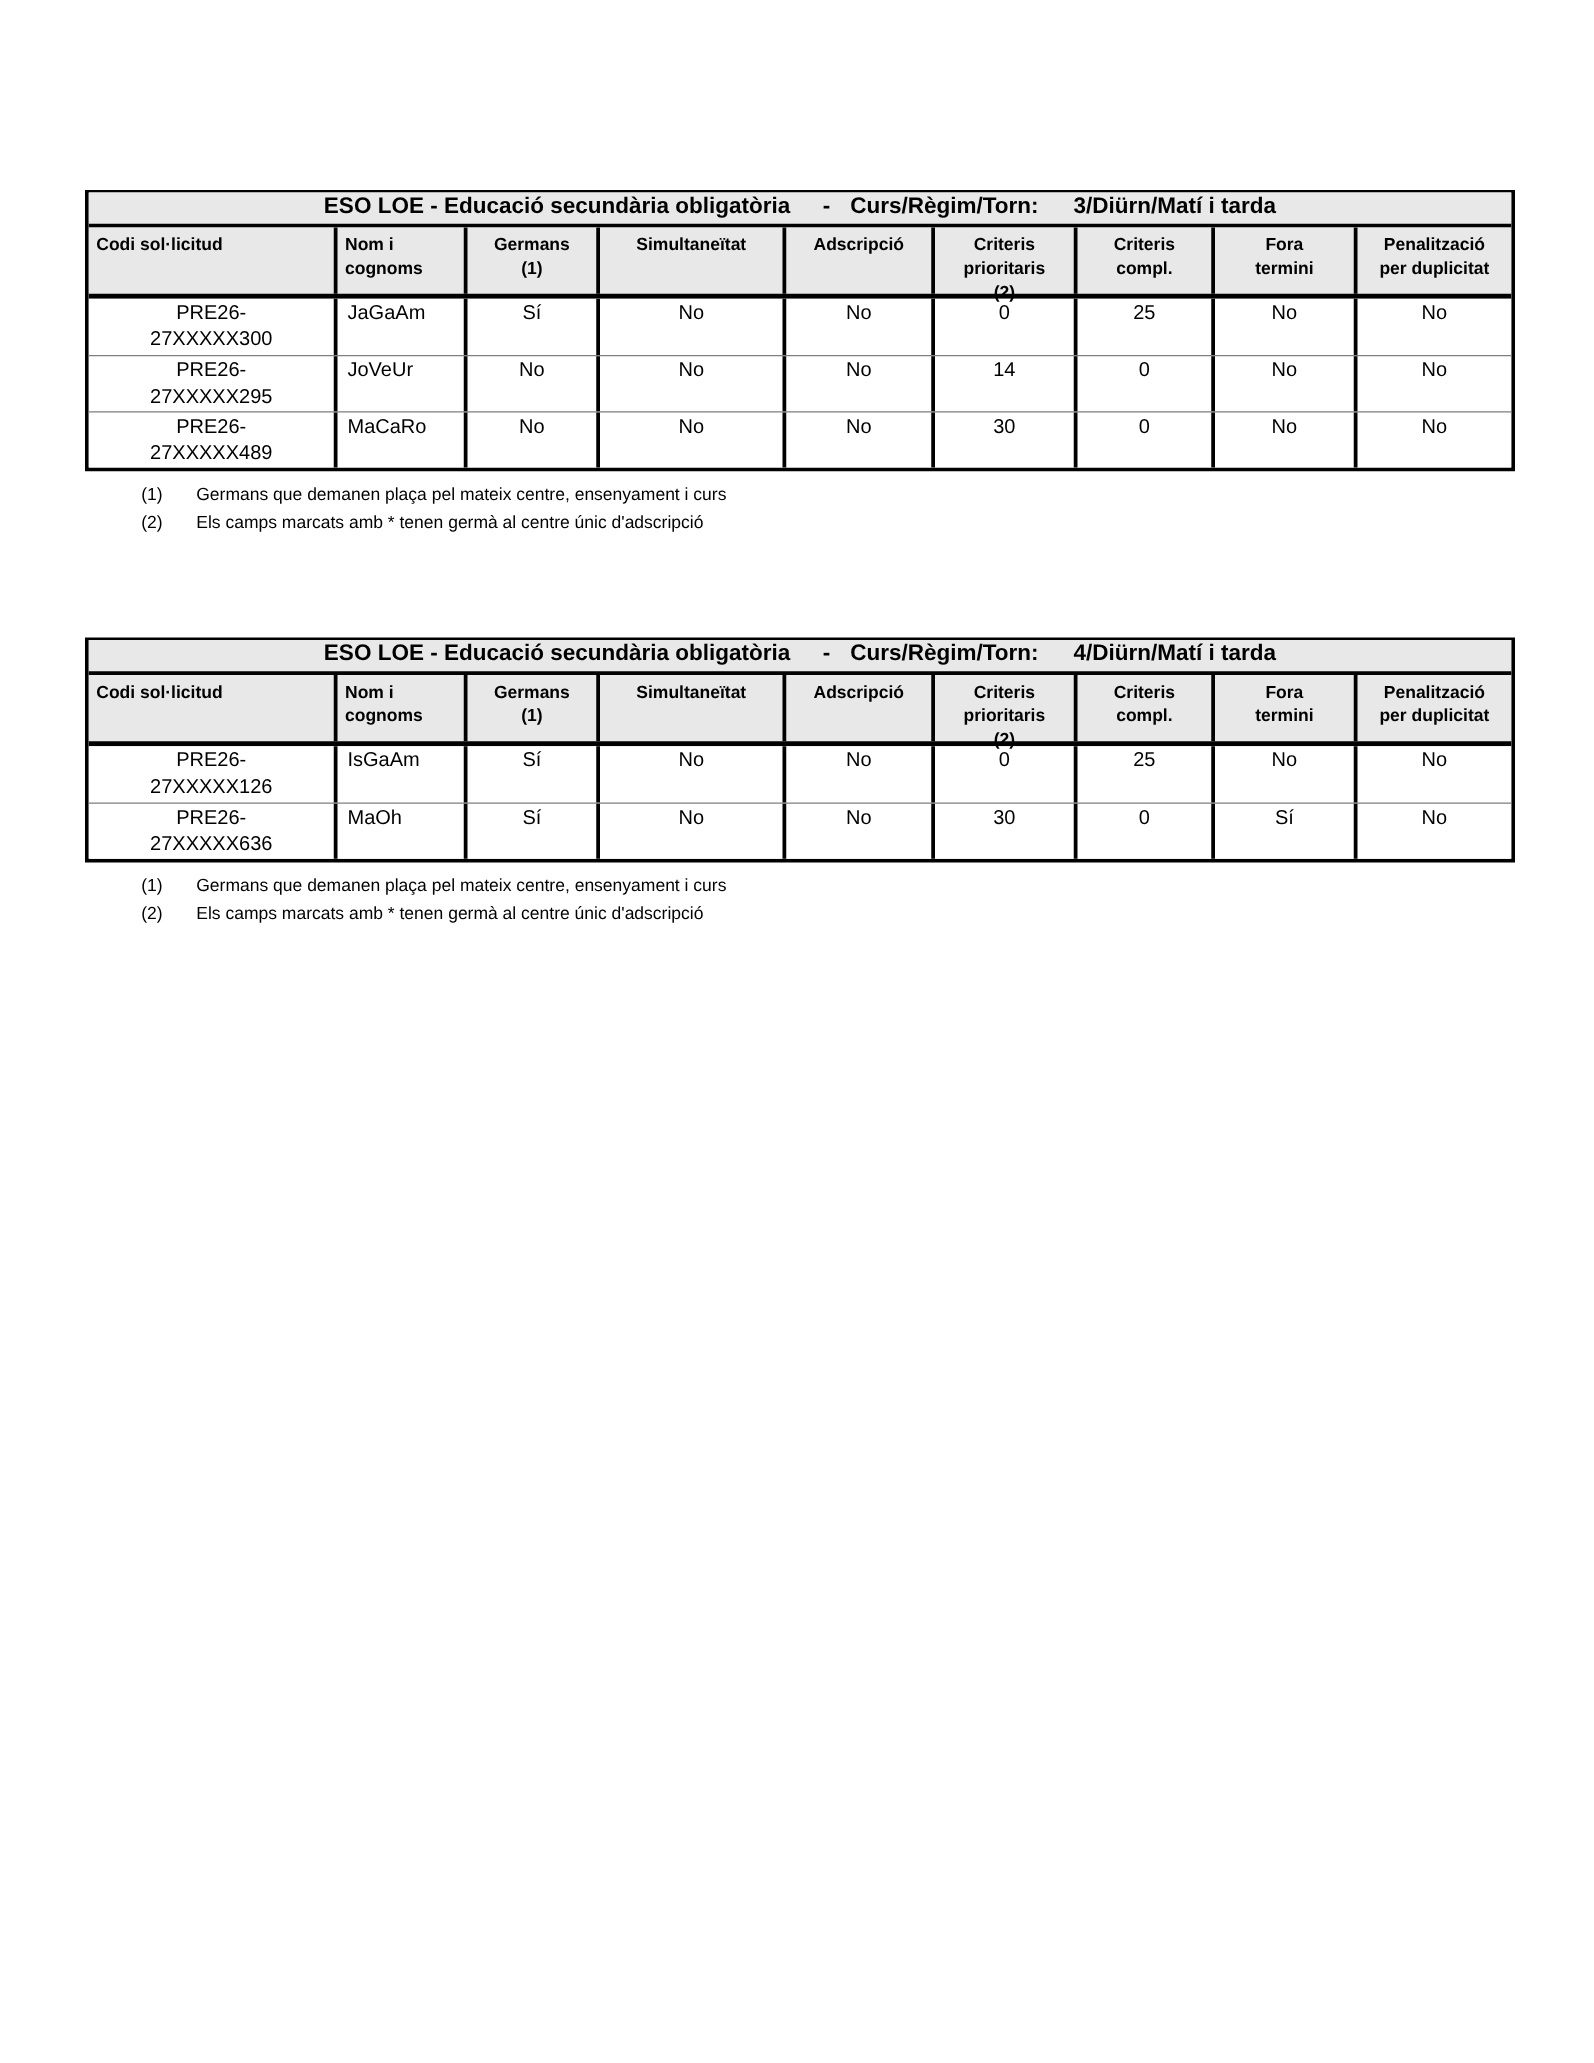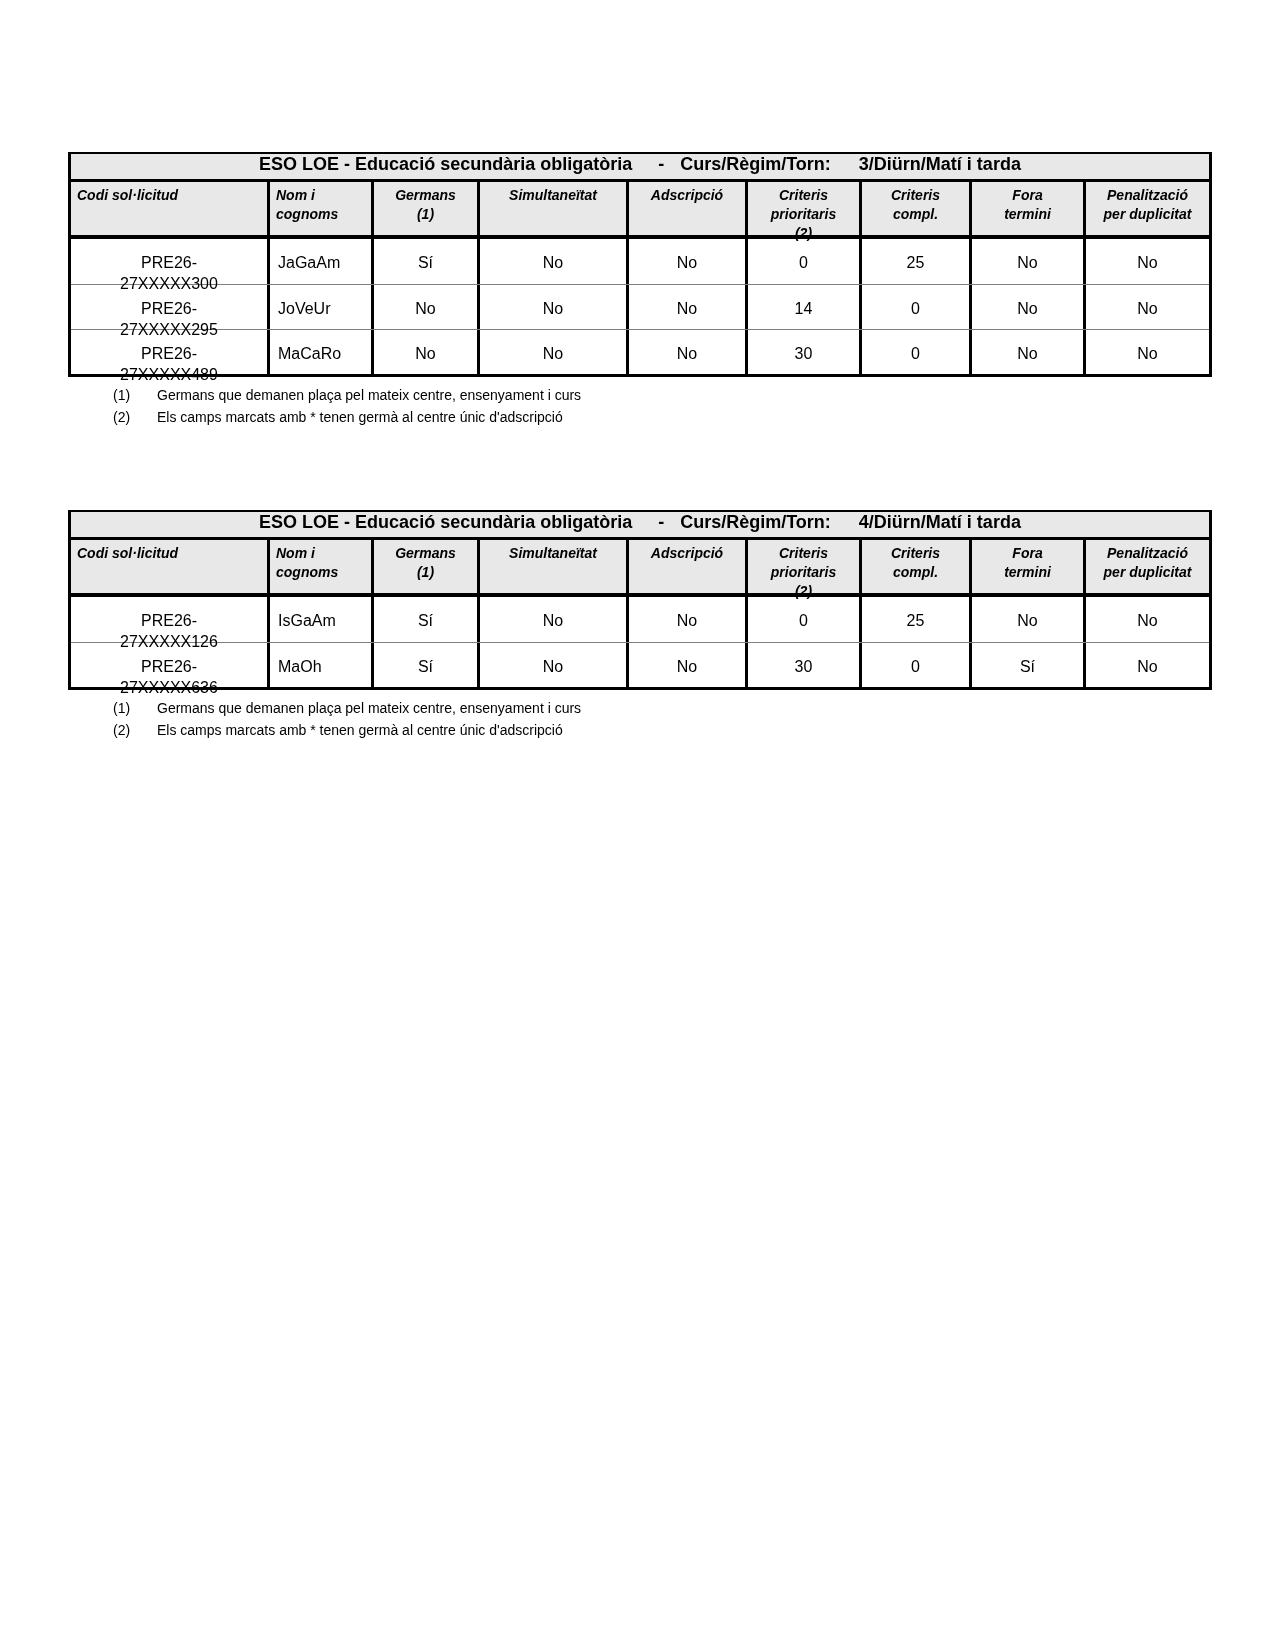--- a/index.html
+++ b/index.html
@@ -20,36 +20,35 @@
     display:flex; justify-content:center;
     font-weight:bold; font-size:18px; white-space:pre;
   }
   .t-dash { margin:0 16px 0 26px; }
   .t-val  { margin-left:28px; }
 
   .head-row {
     height:57px; background:#e8e8e8;
     border-bottom:4px solid #000;
     display:flex;
-    font-style:italic;
   }
   .hcell {
     border-right:3px solid #000;
     padding:4px 6px 0 6px;
     font-weight:bold; font-size:14px; line-height:19px;
     text-align:center;
   }
   .hcell:last-child { border-right:none; }
   .hcell.c0, .hcell.c1 { text-align:left; }
 
   .drow { display:flex; height:45px; border-top:1px solid #7f7f7f; background:#fff; }
   .drow:first-child { border-top:none; }
   .dcell {
     border-right:3px solid #000;
-    padding-top:13px;
+    padding-top:1px;
     font-size:16px; line-height:21px;
     text-align:center;
   }
   .dcell:last-child { border-right:none; }
   .dcell.c1 { text-align:left; padding-left:8px; }
 
   .c0{width:199px}.c1{width:104px}.c2{width:106px}.c3{width:149px}.c4{width:119px}
   .c5{width:114px}.c6{width:110px}.c7{width:114px}.c8{flex:1}
 
   .footnotes { margin-top:7px; font-size:14px; }

